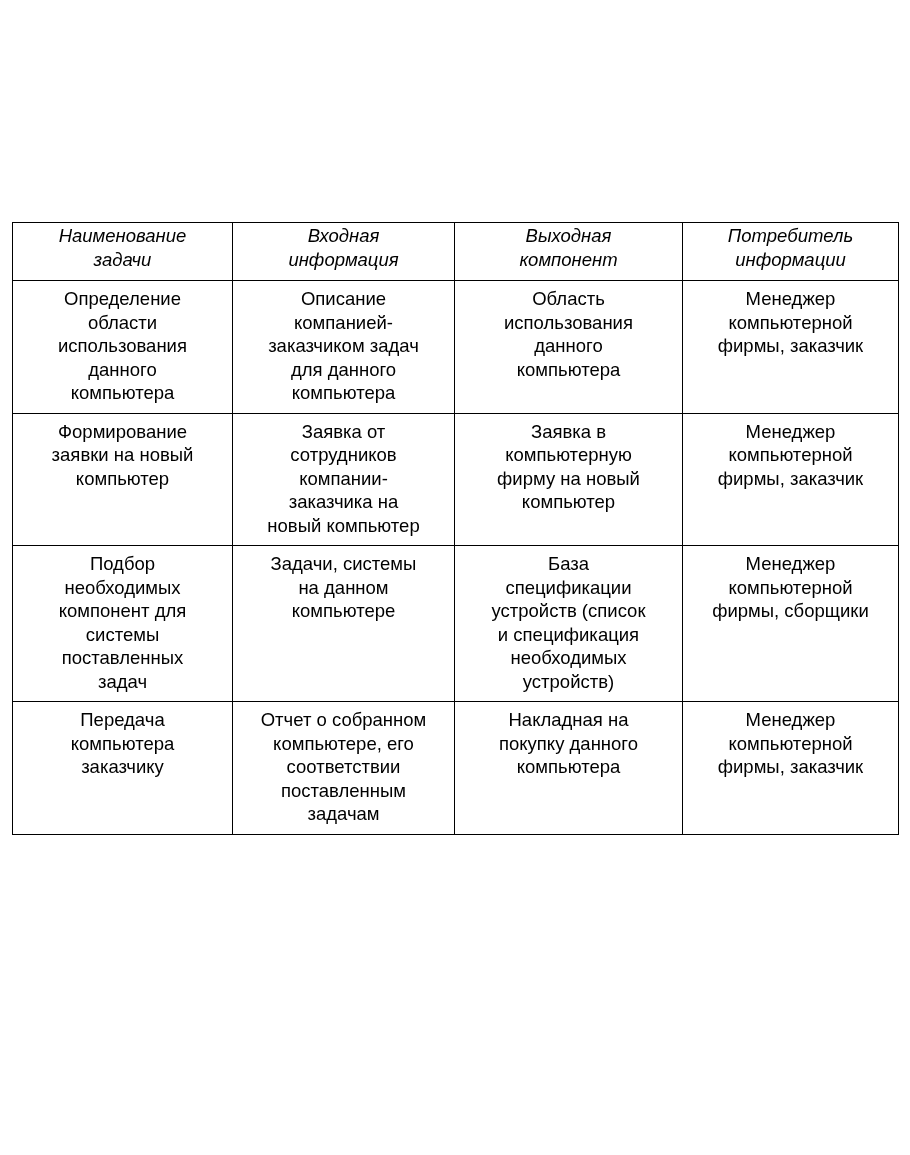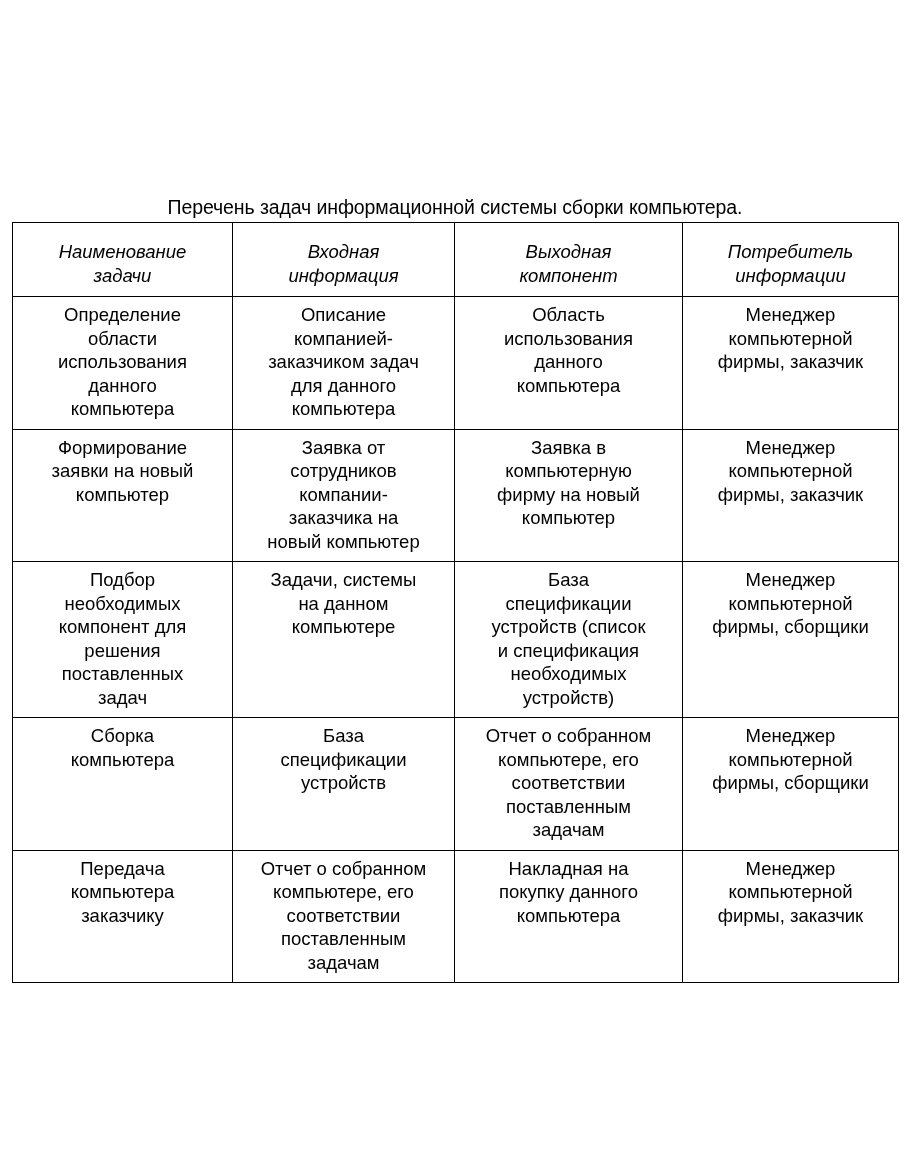--- a/index.html
+++ b/index.html
@@ -47,38 +47,37 @@
     border: 1.5px solid #000000;
     vertical-align: top;
     padding: 6px 6px 8px 6px;
     text-align: center;
     font-size: 18.5px;
     line-height: 23.5px;
     font-weight: normal;
   }
   table.tasks thead th {
     font-style: italic;
-    padding-top: 17px;
+    padding-top: 1px;
     padding-bottom: 9px;
   }
   col.c0 { width: 220px; }
   col.c1 { width: 222px; }
   col.c2 { width: 228px; }
   col.c3 { width: 216px; }
   .cell-text {
     display: block;
     white-space: pre-line;
   }
 </style>
 </head>
 <body>
 
 <div class="page">
 
-  <div class="caption">Перечень задач информационной системы сборки компьютера.</div>
 
   <div class="table-wrap">
     <table class="tasks">
       <colgroup>
         <col class="c0">
           <col class="c1">
           <col class="c2">
           <col class="c3">
       </colgroup>
       <thead>
@@ -152,21 +151,21 @@
               <span class="cell-text">Менеджер
 компьютерной
 фирмы, заказчик</span>
             </td>
         </tr>
         <tr>
           <td>
               <span class="cell-text">Подбор
 необходимых
 компонент для
-решения
+системы
 поставленных
 задач</span>
             </td>
           <td>
               <span class="cell-text">Задачи, системы
 на данном
 компьютере</span>
             </td>
           <td>
               <span class="cell-text">База
@@ -177,55 +176,32 @@
 устройств)</span>
             </td>
           <td>
               <span class="cell-text">Менеджер
 компьютерной
 фирмы, сборщики</span>
             </td>
         </tr>
         <tr>
           <td>
-              <span class="cell-text">Сборка
-компьютера</span>
-            </td>
-          <td>
-              <span class="cell-text">База
-спецификации
-устройств</span>
+              <span class="cell-text">Передача
+компьютера
+заказчику</span>
             </td>
           <td>
               <span class="cell-text">Отчет о собранном
 компьютере, его
 соответствии
 поставленным
 задачам</span>
             </td>
           <td>
-              <span class="cell-text">Менеджер
-компьютерной
-фирмы, сборщики</span>
-            </td>
-        </tr>
-        <tr>
-          <td>
-              <span class="cell-text">Передача
-компьютера
-заказчику</span>
-            </td>
-          <td>
-              <span class="cell-text">Отчет о собранном
-компьютере, его
-соответствии
-поставленным
-задачам</span>
-            </td>
-          <td>
               <span class="cell-text">Накладная на
 покупку данного
 компьютера</span>
             </td>
           <td>
               <span class="cell-text">Менеджер
 компьютерной
 фирмы, заказчик</span>
             </td>
         </tr>

